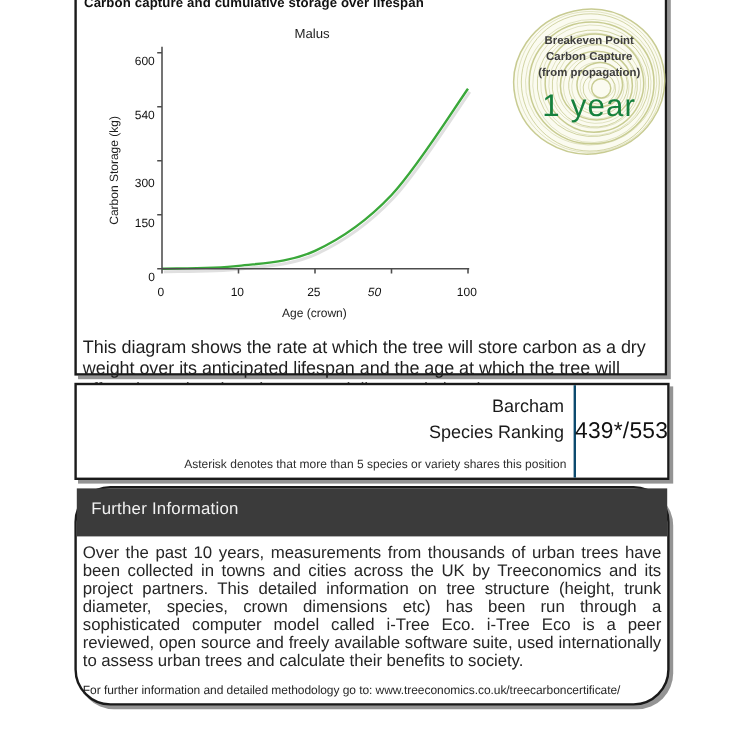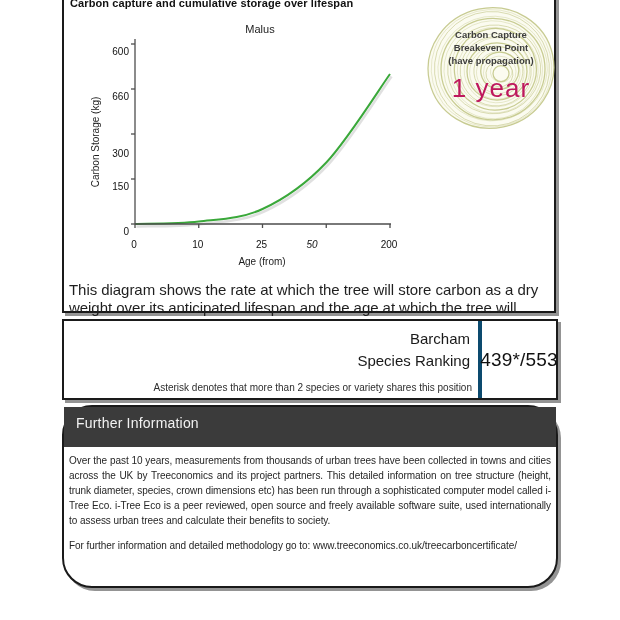--- a/index.html
+++ b/index.html
@@ -18,35 +18,35 @@
   .xtick { position:absolute; width:36px; text-align:center; font-size:10px; color:#111; line-height:12px; top:247px; }
   .axis-label-x { position:absolute; left:128px; top:264px; width:140px; text-align:center; font-size:10px; color:#1c1c1c; }
   .axis-label-y { position:absolute; left:-37px; top:143px; width:140px; height:14px; text-align:center; font-size:10px; color:#1c1c1c; transform:rotate(-90deg); }
   .chart-caption { position:absolute; left:5px; right:5px; top:289px; font-size:15px; line-height:17.5px; letter-spacing:-.05px; color:#1f1f1f; }
 
   
   .badge { position:absolute; left:362px; top:11px; width:130px; height:130px; }
   .badge svg { position:absolute; left:0; top:0; }
   .badge-text { position:relative; padding-top:25px; text-align:center; }
   .badge-line { font-size:9.5px; font-weight:bold; line-height:13px; color:#3d3d3d; }
-  .badge-value { font-size:26px; color:#be185d; margin-top:6px; letter-spacing:1px; font-weight:400; }
+  .badge-value { font-size:26px; color:#15803d; margin-top:6px; letter-spacing:1px; font-weight:400; }
 
   
   .ranking-panel { left:62px; top:319px; width:496px; height:81px; display:flex; }
   .ranking-main { flex:1; position:relative;padding-left:35px; }
   .ranking-title { position:absolute; top:7px; right:8px; text-align:right; font-size:15px; line-height:22px; color:#1a1a1a; }
   .ranking-note { position:absolute; bottom:5px; right:6px; font-size:10px; color:#2e2e2e; }
-  .ranking-valuebox { width:78px; border-left:4px solid #0c4a6e; display:flex; align-items:center; justify-content:center; }
+  .ranking-valuebox { width:78px; border-left:2px solid #0c4a6e; display:flex; align-items:center; justify-content:center; }
   .ranking-value { font-size:19px; color:#111; letter-spacing:.2px; }
 
   
   .info-panel { left:62px; top:405px; width:496px; height:183px;border-radius:30px; }
   .info-header { height:40px; background:#3b3b3b; color:#f2f2f2; font-size:14px; padding:8px 0 0 12px; letter-spacing:.2px; }
   .info-body { padding:6px 5px 0 5px; }
-  .info-paragraph { font-size:10px; line-height:15px; letter-spacing:-.05px; text-align:justify; color:#262626; }
+  .info-paragraph { font-size:14px; line-height:15px; letter-spacing:-.05px; text-align:justify; color:#262626; }
   .info-link { margin-top:12px; font-size:10px; color:#262626; letter-spacing:-.05px; }
 </style>
 </head>
 <body>
 
 <div class="page">
 
   <div class="panel chart-panel">
     <div class="doc-title">Carbon capture and cumulative storage over lifespan</div>
     <div class="chart-title">Malus</div>
@@ -69,32 +69,32 @@
 
         <line x1="7" y1="189" x2="7" y2="193"></line>
         <line x1="70.75" y1="189" x2="70.75" y2="193"></line>
         <line x1="134.5" y1="189" x2="134.5" y2="193"></line>
         <line x1="198.25" y1="189" x2="198.25" y2="193"></line>
         <line x1="262" y1="189" x2="262" y2="193"></line>
       </g>
     </svg>
 
     <div class="ytick" style="left:35px; top:54px;">600</div>
-    <div class="ytick" style="left:35px; top:99px;">660</div>
+    <div class="ytick" style="left:35px; top:99px;">540</div>
     <div class="ytick" style="left:35px; top:156px;">300</div>
     <div class="ytick" style="left:35px; top:189px;">150</div>
     <div class="ytick" style="left:35px; top:234px;">0</div>
 
     <div class="xtick" style="left:52px;">0</div>
     <div class="xtick" style="left:115.75px;">10</div>
     <div class="xtick" style="left:179.5px;">25</div>
     <div class="xtick" style="left:230px;font-style:italic;">50</div>
-    <div class="xtick" style="left:307px;">200</div>
+    <div class="xtick" style="left:307px;">100</div>
 
-    <div class="axis-label-x">Age (from)</div>
+    <div class="axis-label-x">Age (crown)</div>
     <div class="axis-label-y">Carbon Storage (kg)</div>
 
     <div class="badge">
       <svg id="rings-svg" width="130" height="130" viewBox="0 0 130 130">
           <ellipse cx="65.0" cy="65.0" rx="63.0" ry="60.2" transform="rotate(-12 65 65)" fill="#fbfbef" stroke="#c2c687" stroke-width="1.25" opacity="0.9"></ellipse>
           <ellipse cx="65.5" cy="65.3" rx="60.3" ry="58.7" transform="rotate(-3 65 65)" fill="none" stroke="#c2c687" stroke-width="0.65" opacity="0.55"></ellipse>
           <ellipse cx="66.0" cy="65.6" rx="57.5" ry="57.2" transform="rotate(6 65 65)" fill="none" stroke="#c2c687" stroke-width="0.65" opacity="0.9"></ellipse>
           <ellipse cx="66.5" cy="65.8" rx="54.8" ry="52.3" transform="rotate(-9 65 65)" fill="none" stroke="#c2c687" stroke-width="0.65" opacity="0.55"></ellipse>
           <ellipse cx="67.0" cy="66.1" rx="52.0" ry="50.7" transform="rotate(0 65 65)" fill="none" stroke="#c2c687" stroke-width="1.25" opacity="0.9"></ellipse>
           <ellipse cx="67.5" cy="66.4" rx="49.3" ry="49.0" transform="rotate(9 65 65)" fill="none" stroke="#c2c687" stroke-width="0.65" opacity="0.55"></ellipse>
@@ -108,37 +108,37 @@
           <ellipse cx="71.5" cy="68.6" rx="27.3" ry="26.6" transform="rotate(9 65 65)" fill="none" stroke="#c2c687" stroke-width="0.65" opacity="0.55"></ellipse>
           <ellipse cx="72.0" cy="68.9" rx="24.5" ry="24.4" transform="rotate(-6 65 65)" fill="none" stroke="#c2c687" stroke-width="0.65" opacity="0.9"></ellipse>
           <ellipse cx="72.5" cy="69.2" rx="21.8" ry="20.8" transform="rotate(3 65 65)" fill="none" stroke="#c2c687" stroke-width="0.65" opacity="0.55"></ellipse>
           <ellipse cx="73.0" cy="69.5" rx="19.0" ry="18.5" transform="rotate(-12 65 65)" fill="none" stroke="#c2c687" stroke-width="1.25" opacity="0.9"></ellipse>
           <ellipse cx="73.5" cy="69.8" rx="16.3" ry="16.2" transform="rotate(-3 65 65)" fill="none" stroke="#c2c687" stroke-width="0.65" opacity="0.55"></ellipse>
           <ellipse cx="74.0" cy="70.0" rx="13.5" ry="12.9" transform="rotate(6 65 65)" fill="none" stroke="#c2c687" stroke-width="0.65" opacity="0.9"></ellipse>
           <ellipse cx="74.5" cy="70.3" rx="10.8" ry="10.5" transform="rotate(-9 65 65)" fill="none" stroke="#c2c687" stroke-width="0.65" opacity="0.55"></ellipse>
           <ellipse cx="75.0" cy="70.6" rx="8.0" ry="8.0" transform="rotate(0 65 65)" fill="none" stroke="#c2c687" stroke-width="1.25" opacity="0.9"></ellipse>
         </svg>
       <div class="badge-text">
+        <div class="badge-line">Breakeven Point</div>
         <div class="badge-line">Carbon Capture</div>
-        <div class="badge-line">Breakeven Point</div>
-        <div class="badge-line">(have propagation)</div>
+        <div class="badge-line">(from propagation)</div>
         <div class="badge-value">1 year</div>
       </div>
     </div>
 
     <div class="chart-caption">This diagram shows the rate at which the tree will store carbon as a dry weight over its anticipated lifespan and the age at which the tree will offset the carbon it took to grow, deliver and plant it.</div>
   </div>
 
   <div class="panel ranking-panel">
     <div class="ranking-main">
       <div class="ranking-title">
         <div>Barcham</div>
         <div>Species Ranking</div>
       </div>
-      <div class="ranking-note">Asterisk denotes that more than 2 species or variety shares this position</div>
+      <div class="ranking-note">Asterisk denotes that more than 5 species or variety shares this position</div>
     </div>
     <div class="ranking-valuebox">
       <span class="ranking-value">439*/553</span>
     </div>
   </div>
 
   <div class="panel info-panel">
     <div class="info-header">Further Information</div>
     <div class="info-body">
       <div class="info-paragraph">Over the past 10 years, measurements from thousands of urban trees have been collected in towns and cities across the UK by Treeconomics and its project partners. This detailed information on tree structure (height, trunk diameter, species, crown dimensions etc) has been run through a sophisticated computer model called i-Tree Eco. i-Tree Eco is a peer reviewed, open source and freely available software suite, used internationally to assess urban trees and calculate their benefits to society.</div>

